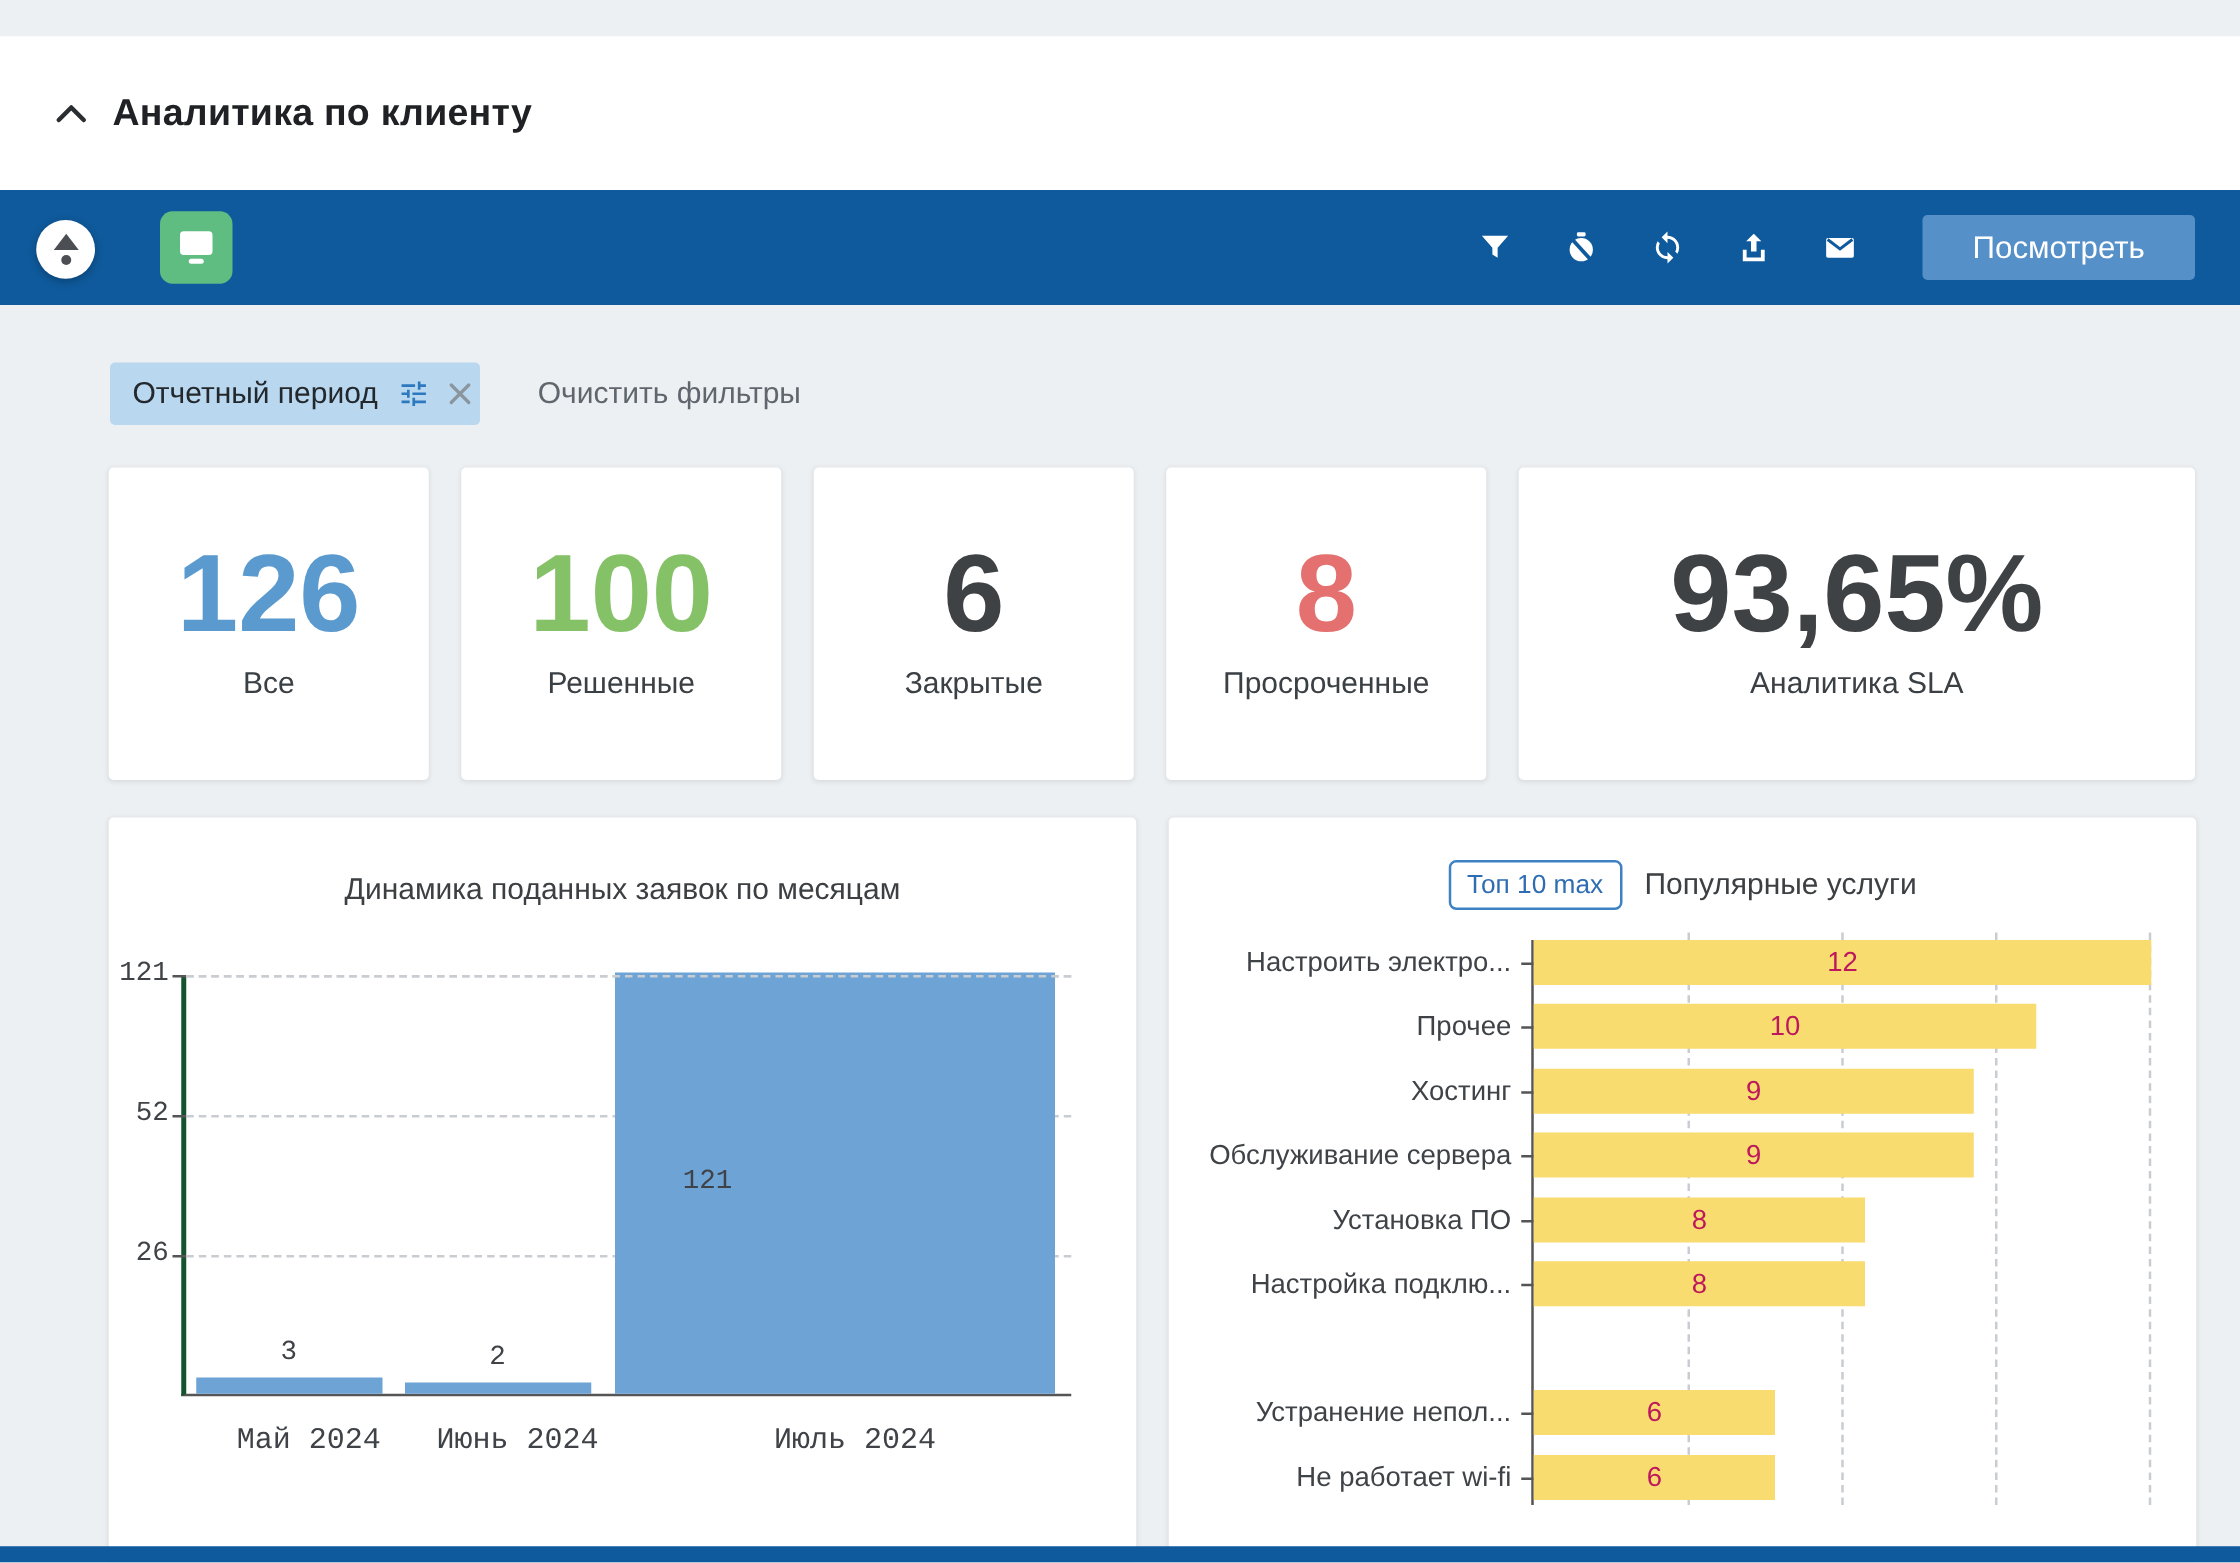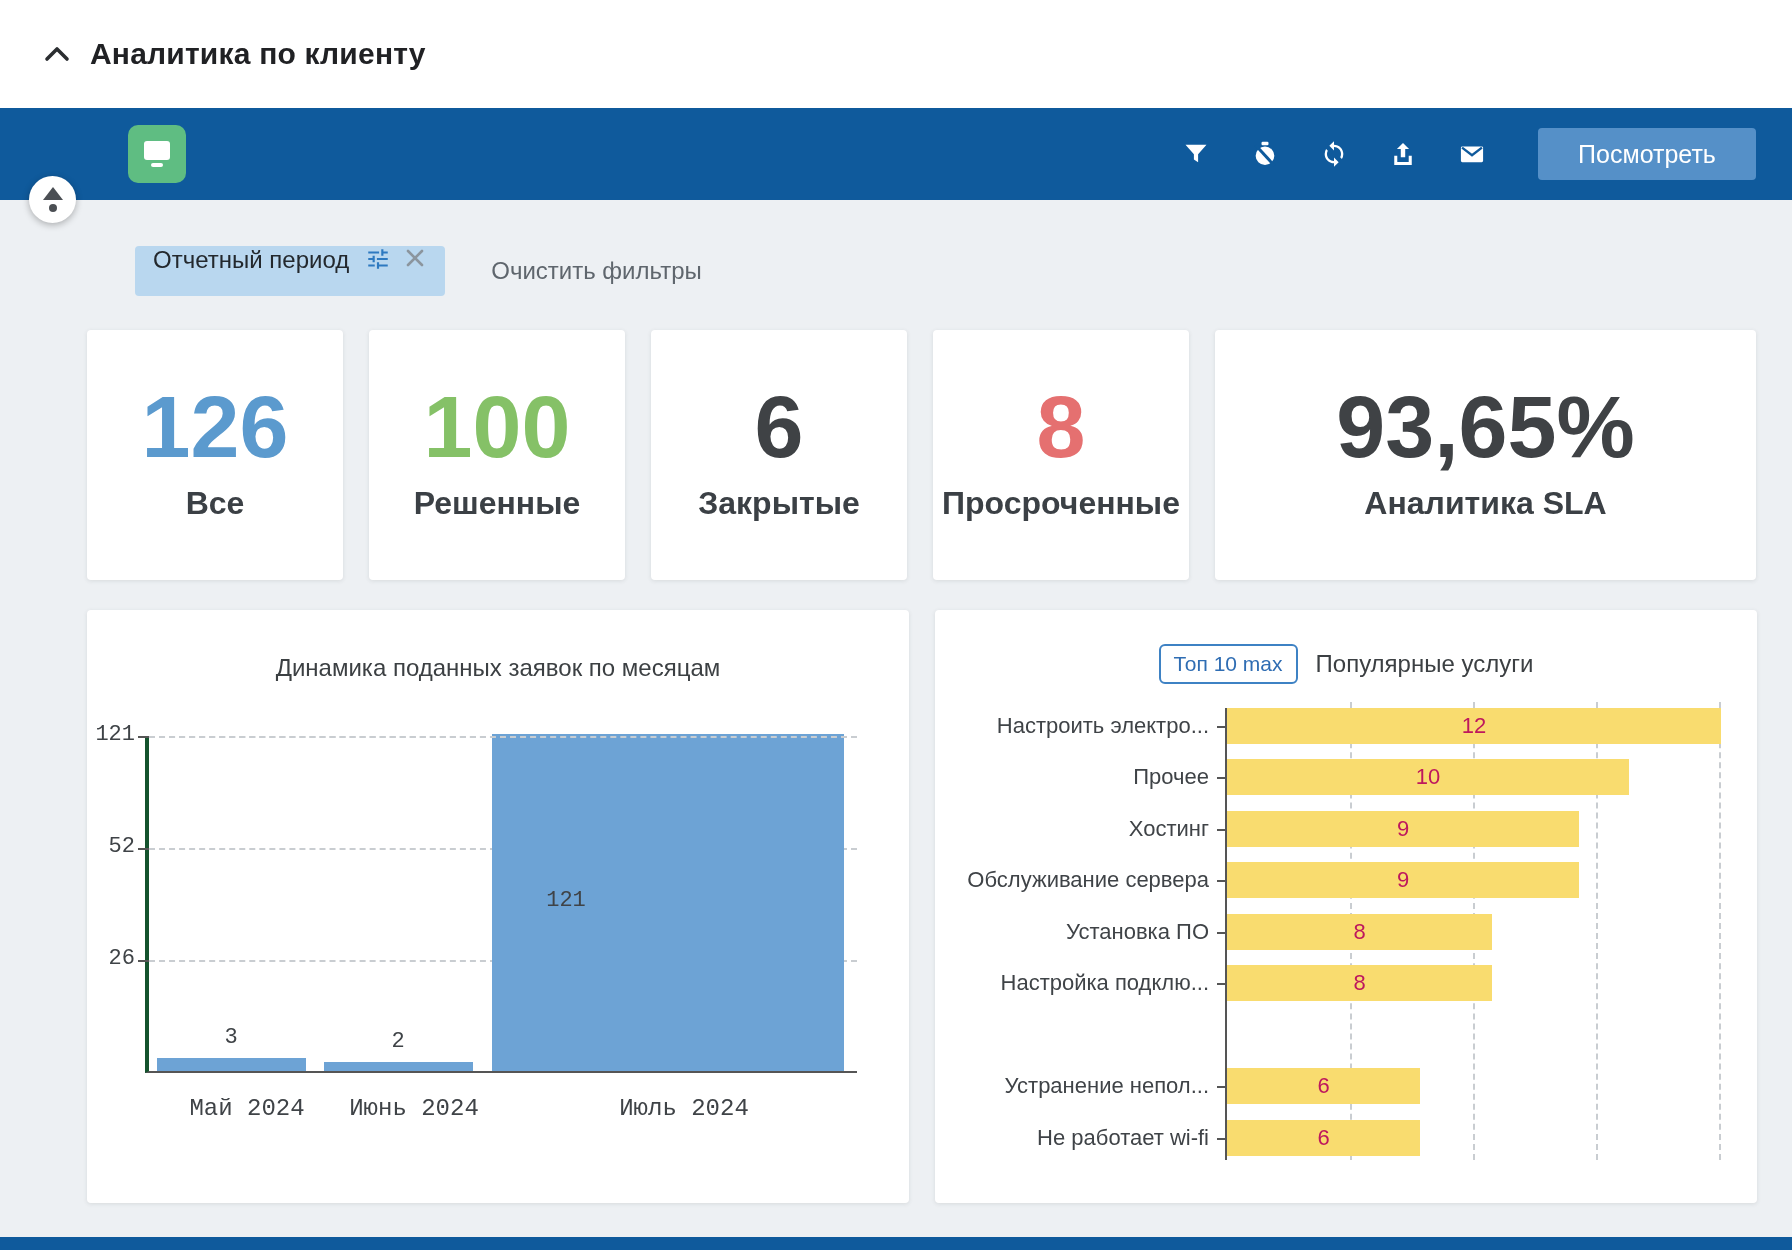--- a/index.html
+++ b/index.html
@@ -3,55 +3,55 @@
 <meta charset="utf-8">
 <style>
   * { margin:0; padding:0; box-sizing:border-box; }
   html,body { width:1792px; height:1250px; }
   body {
     font-family:"Liberation Sans","DejaVu Sans",sans-serif;
     background:#edf0f3; position:relative; overflow:hidden;
     color:#3f4347;
   }
   
-  .page-header { height:108px; background:#ffffff; display:flex; align-items:center; padding-left:40px; }
+  .page-header { height:123px; background:#ffffff; display:flex; align-items:center; padding-left:40px;margin-top:29px; }
   .chev-btn { width:34px; height:34px; display:flex; align-items:center; justify-content:center; cursor:pointer; background:none; border:none; }
   .page-title { font-size:30px; font-weight:bold; color:#202124; margin-left:16px; letter-spacing:.2px; }
 
   
   .toolbar { height:92px; background:#0f5a9c; display:flex; align-items:center; position:relative;gap:12px; }
   .screen-btn { width:58px; height:58px; background:#5fbd82; border:none; border-radius:10px; margin-left:128px;
     display:flex; flex-direction:column; align-items:center; justify-content:center; cursor:pointer; }
   .monitor-screen { width:26px; height:19px; background:#fff; border-radius:3px; }
   .monitor-stand { width:12px; height:4px; background:#fff; border-radius:2px; margin-top:3px; }
   .tb-icons { margin-left:auto; display:flex; align-items:center; gap:37px; margin-right:38px; }
   .tb-icon-btn { background:none; border:none; width:32px; height:32px; display:flex; align-items:center; justify-content:center; cursor:pointer; }
   .view-btn { width:218px; height:52px; margin-right:36px; background:#5590c8; color:#fff; border:none; border-radius:4px;
     font-size:25px; font-family:inherit; cursor:pointer; }
   .float-btn { position:absolute; left:29px; top:176px; width:47px; height:47px; border-radius:50%; background:#fff;
     box-shadow:0 2px 7px rgba(0,0,0,.28); border:none; display:flex; flex-direction:column; align-items:center; justify-content:center; cursor:pointer; z-index:5; }
   .eject-tri { width:0; height:0; border-left:10px solid transparent; border-right:10px solid transparent; border-bottom:13px solid #4b4f54; }
   .eject-dot { width:8px; height:8px; border-radius:50%; background:#4b4f54; margin-top:4px; }
 
   
   .filter-row { display:flex; align-items:center; margin:46px 0 0 88px; }
-  .chip { height:50px; background:#b9d7ef; border-radius:4px; display:flex; align-items:flex-start; padding:0 18px 0 18px; cursor:pointer;margin-left:47px; }
+  .chip { height:50px; background:#b9d7ef; border-radius:4px; display:flex; align-items:center; padding:0 4px 0 18px; cursor:pointer; }
   .chip-label { font-size:24px; color:#23282d; }
   .chip-tune { margin-left:16px; display:flex; cursor:pointer; background:none; border:none; }
   .chip-close { margin-left:12px; display:flex; cursor:pointer; background:none; border:none; }
   .clear-filters { margin-left:46px; font-size:24px; color:#5f666d; background:none; border:none; font-family:inherit; cursor:pointer; }
 
   
   .stats-row { display:flex; gap:26px; margin:34px 0 0 87px; width:1670px; }
   .stat-card { background:#fff; border-radius:4px; height:250px; box-shadow:0 1px 4px rgba(60,64,67,.12);
     display:flex; flex-direction:column; align-items:center; justify-content:center; padding-bottom:6px; }
   .stat-card.small { width:256px; }
   .stat-card.wide { width:541px; }
   .stat-value { font-size:88px; font-weight:bold; line-height:1; }
-  .stat-label { font-size:32px; color:#3b4045; margin-top:14px;font-weight:bold; }
+  .stat-label { font-size:24px; color:#3b4045; margin-top:14px; }
 
   
   .charts-row { display:flex; gap:26px; margin:30px 0 0 87px; width:1670px; }
   .chart-card { background:#fff; border-radius:4px; box-shadow:0 1px 4px rgba(60,64,67,.12); height:593px; position:relative; }
   .chart-card.left { width:822px; }
   .chart-card.right { width:822px; }
   .chart-title { text-align:center; font-size:24px; color:#3c4043; margin-top:44px; }
 
   
   .lplot { position:absolute; left:58px; top:126px; width:712px; height:337px;

